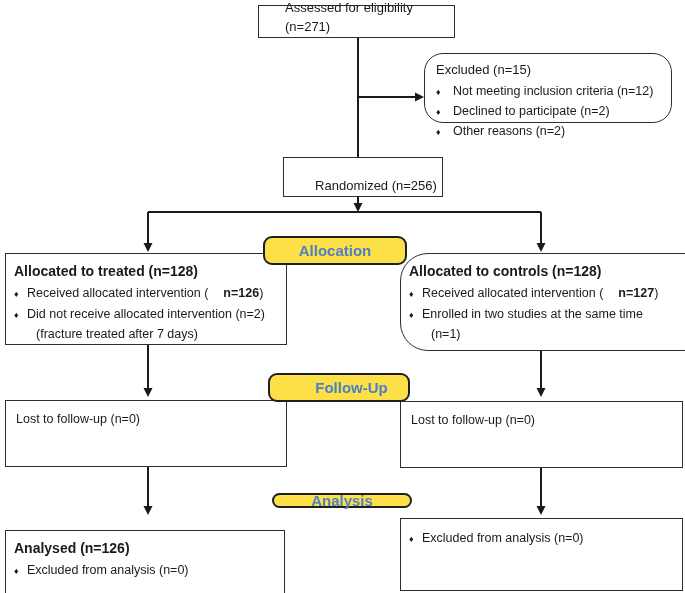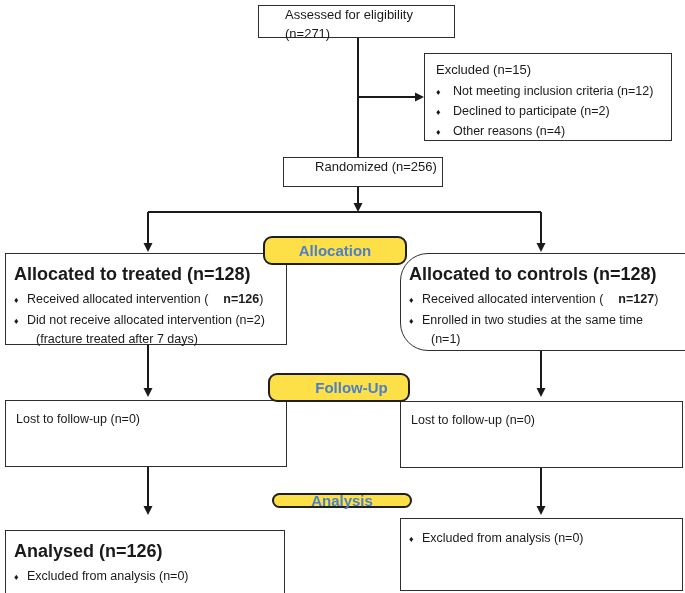--- a/index.html
+++ b/index.html
@@ -5,29 +5,29 @@
   html,body { margin:0; padding:0; background:#ffffff; }
   .canvas {
     position:relative; width:685px; height:593px; background:#ffffff;
     font-family:"Liberation Sans", sans-serif; color:#1a1a1a; overflow:hidden;
   }
   svg.connectors { position:absolute; left:0; top:0; z-index:0; }
   .box {
     position:absolute; background:#ffffff; border:1.5px solid #2e2e2e;
     box-sizing:border-box; z-index:1; font-size:12.5px; line-height:1.45;
   }
-  .box.center-text { display:flex; align-items:flex-start; justify-content:center; font-size:13px;padding-left:26px; }
+  .box.center-text { display:flex; align-items:flex-end; justify-content:center; font-size:13px;padding-left:26px; }
   .stage-label {
     position:absolute; z-index:2; box-sizing:border-box;
     background:#fde047; border:2px solid #1f1f1f; border-radius:9px;
     display:flex; align-items:center; justify-content:center;
     font-size:15px; font-weight:bold; color:#4d80c8;
   }
   .pad { padding:7px 8px 0 8px; }
-  .title { font-weight:bold; font-size:18px; margin-bottom:2px; }
+  .title { font-weight:bold; font-size:14px; margin-bottom:2px; }
   .bline { display:flex; align-items:baseline; margin-top:3px; }
   .bullet { flex:0 0 13px; font-size:9px; line-height:inherit; }
   .btext { flex:1; }
   .cont { margin-left:22px; margin-top:1px; }
   .excl .bline { margin-top:2px; }
   .excl .bullet { flex:0 0 17px; margin-left:3px; }
   b { font-weight:bold;margin-left:15px; }
 </style>
 </head>
 <body>
@@ -63,37 +63,37 @@
       <polygon points="536.5,388 545.5,388 541,397"></polygon>
       <polygon points="143.5,506 152.5,506 148,515"></polygon>
       <polygon points="536.5,506 545.5,506 541,515"></polygon>
     </g>
   </svg>
 
   <div class="box center-text" style="left:258px; top:5px; width:197px; height:33px;">
     <span>Assessed for eligibility (n=271)</span>
   </div>
 
-  <div class="box excl pad" style="left:424px; top:53px; width:248px; height:88px;">
+  <div class="box excl pad" style="left:424px; top:53px; width:248px; height:70px;border-radius:19px;">
     <div class="title" style="font-weight:normal; font-size:13px; margin-left:3px;">Excluded  (n=15)</div>
     <div class="bline">
       <span class="bullet">♦</span>
       <span class="btext">Not meeting inclusion criteria (n=12)</span>
     </div>
     <div class="bline">
       <span class="bullet">♦</span>
       <span class="btext">Declined to participate (n=2)</span>
     </div>
     <div class="bline">
       <span class="bullet">♦</span>
-      <span class="btext">Other reasons (n=4)</span>
+      <span class="btext">Other reasons (n=2)</span>
     </div>
   </div>
 
-  <div class="box center-text" style="left:283px; top:157px; width:160px; height:30px;">
+  <div class="box center-text" style="left:283px; top:157px; width:160px; height:40px;">
     <span>Randomized (n=256)</span>
   </div>
 
   <div class="box pad" style="left:5px; top:253px; width:282px; height:92px;">
     <div class="title">Allocated to treated (n=128)</div>
     <div class="bline">
       <span class="bullet">♦</span>
       <span class="btext"><span>Received allocated intervention (</span><b>n=126</b><span>)</span></span>
     </div>
     <div class="bline">

